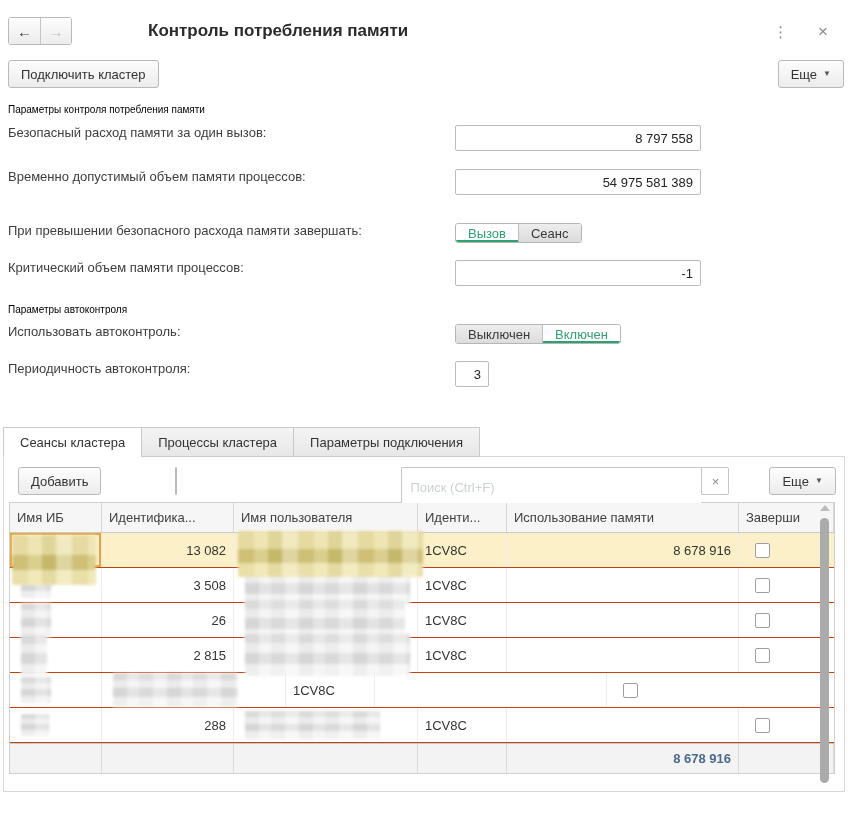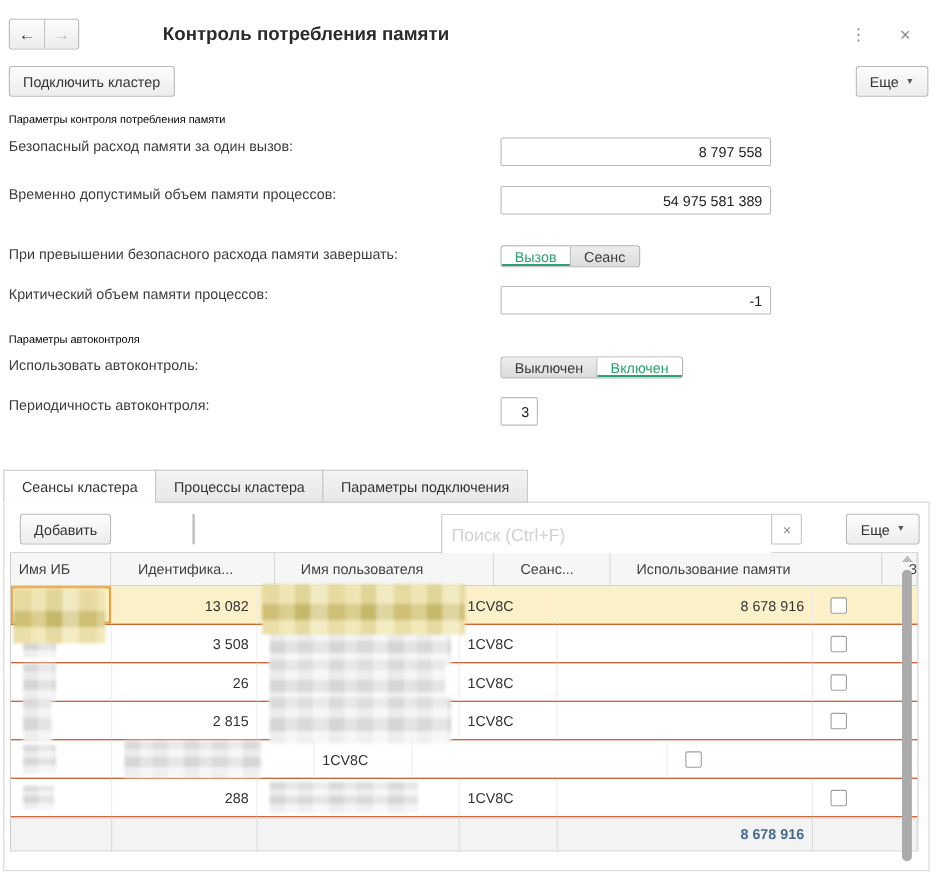--- a/index.html
+++ b/index.html
@@ -59,31 +59,31 @@
   .panel { position:relative; margin-left:3px; width:842px; height:336px; margin-top:-1px;
     border:1px solid #d6d6d6; overflow:hidden; background:#fff; }
   .ttoolbar { display:flex; align-items:flex-end; padding-top:8px; height:38px;gap:40px; }
   .ttoolbar .addbtn { margin-left:14px; }
   .arrowgroup { display:inline-flex; margin-left:34px; border:1px solid #b9b9b9; border-radius:3px; overflow:hidden; }
   .arrbtn { width:37px; height:26px; display:flex; align-items:center; justify-content:center;
     background:linear-gradient(#fdfdfd,#ececec); cursor:pointer; }
   .arrbtn + .arrbtn { border-left:1px solid #c4c4c4; }
   .searchgroup { display:inline-flex; margin-left:184px; height:28px; }
   .search-input { width:300px; height:41px; border:1px solid #c0c6ca; border-right:none;
-    border-radius:2px 0 0 2px; padding:0 8px; font-size:16px; color:#737373; outline:none; }
+    border-radius:2px 0 0 2px; padding:0 8px; font-size:13px; color:#737373; outline:none; }
   .search-input::placeholder { color:#ccd2d6; }
   .clearbtn { width:28px; height:28px; border:1px solid #c0c6ca; border-radius:0 2px 2px 0;
     display:flex; align-items:center; justify-content:center; color:#8a8a8a; font-size:13px;
     background:#fff; cursor:pointer; }
   .ttoolbar .more { margin-left:auto; margin-right:32px; }
 
   
   .grid { margin-left:5px; margin-top:7px; width:826px; border:1px solid #cfcfcf; background:#fff; }
   .trow { display:flex; height:35px; border-bottom:1px solid #c2410c; position:relative; }
-  .thead { height:30px; background:#f6f6f6; border-bottom:1px solid #c9c9c9;gap:17px; }
+  .thead { height:30px; background:#f6f6f6; border-bottom:1px solid #c9c9c9; }
   .cell { display:flex; align-items:center; font-size:13px; padding:0 7px; border-right:1px solid #ededed;
     overflow:visible; white-space:nowrap; position:relative; }
   .thead .cell { color:#3f3f3f; border-right:1px solid #d8d8d8; overflow:hidden; }
   .c1 { width:92px; } .c2 { width:132px; justify-content:flex-end; }
   .c3 { width:184px; } .c4 { width:89px; } .c5 { width:232px; justify-content:flex-end;text-align:right; }
   .c6 { flex:1; border-right:none; padding-left:16px; overflow:hidden; }
   .thead .c2, .thead .c5 { justify-content:flex-start; }
   .trow.selected { background:#fbf0c8; }
   .focus-cell { box-shadow:inset 0 0 0 2px #e8a33d; }
   .checkbox { width:15px; height:15px; border:1px solid #9aa0a5; border-radius:2px; background:#fff; cursor:pointer; }
@@ -211,21 +211,21 @@
           <span>Еще</span>
           <span class="caret" style="font-size:8px;">▼</span>
         </button>
     </div>
 
     <div class="grid">
       <div class="trow thead">
         <div class="cell c1">Имя ИБ</div>
         <div class="cell c2">Идентифика...</div>
         <div class="cell c3">Имя пользователя</div>
-        <div class="cell c4">Сеанс...</div>
+        <div class="cell c4">Иденти...</div>
         <div class="cell c5">Использование памяти</div>
         <div class="cell c6" style="padding-left:7px;">Заверши</div>
       </div>
 
       <div class="trow selected">
         <div class="cell c1 focus-cell">
             <span class="cz-y abs" style="left:2px;top:2px;width:84px;height:50px;"></span>
           </div>
         <div class="cell c2">13 082</div>
         <div class="cell c3">

